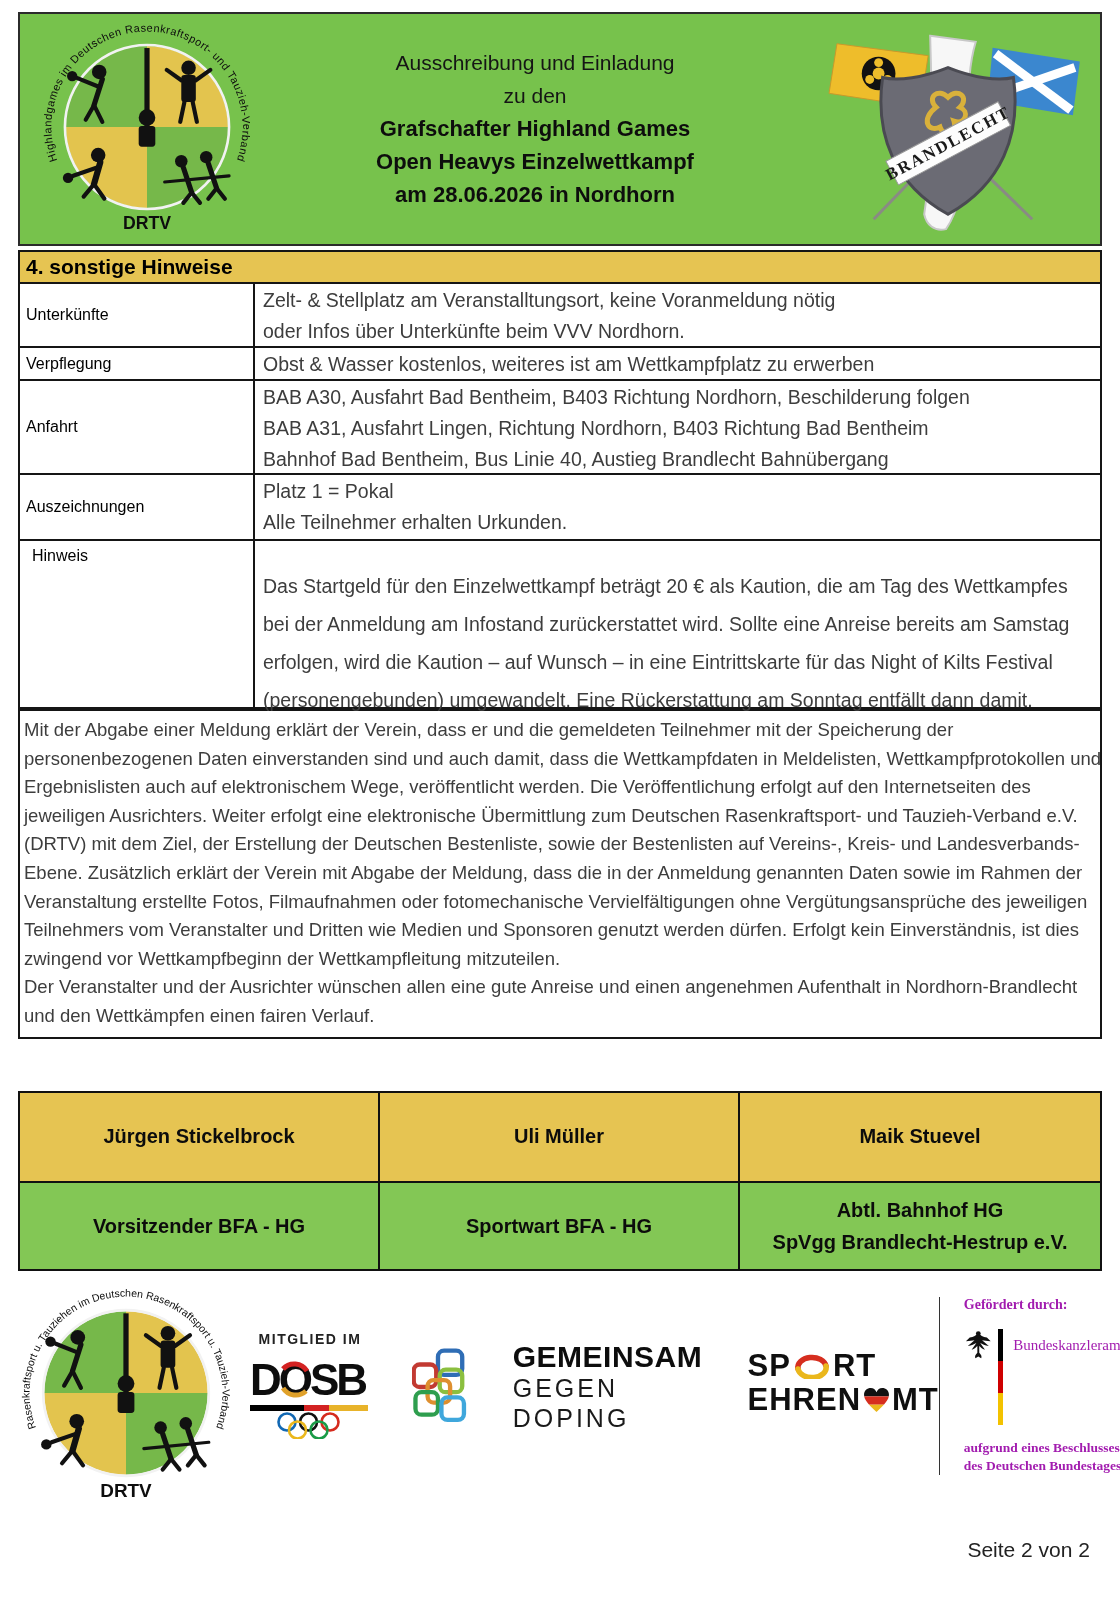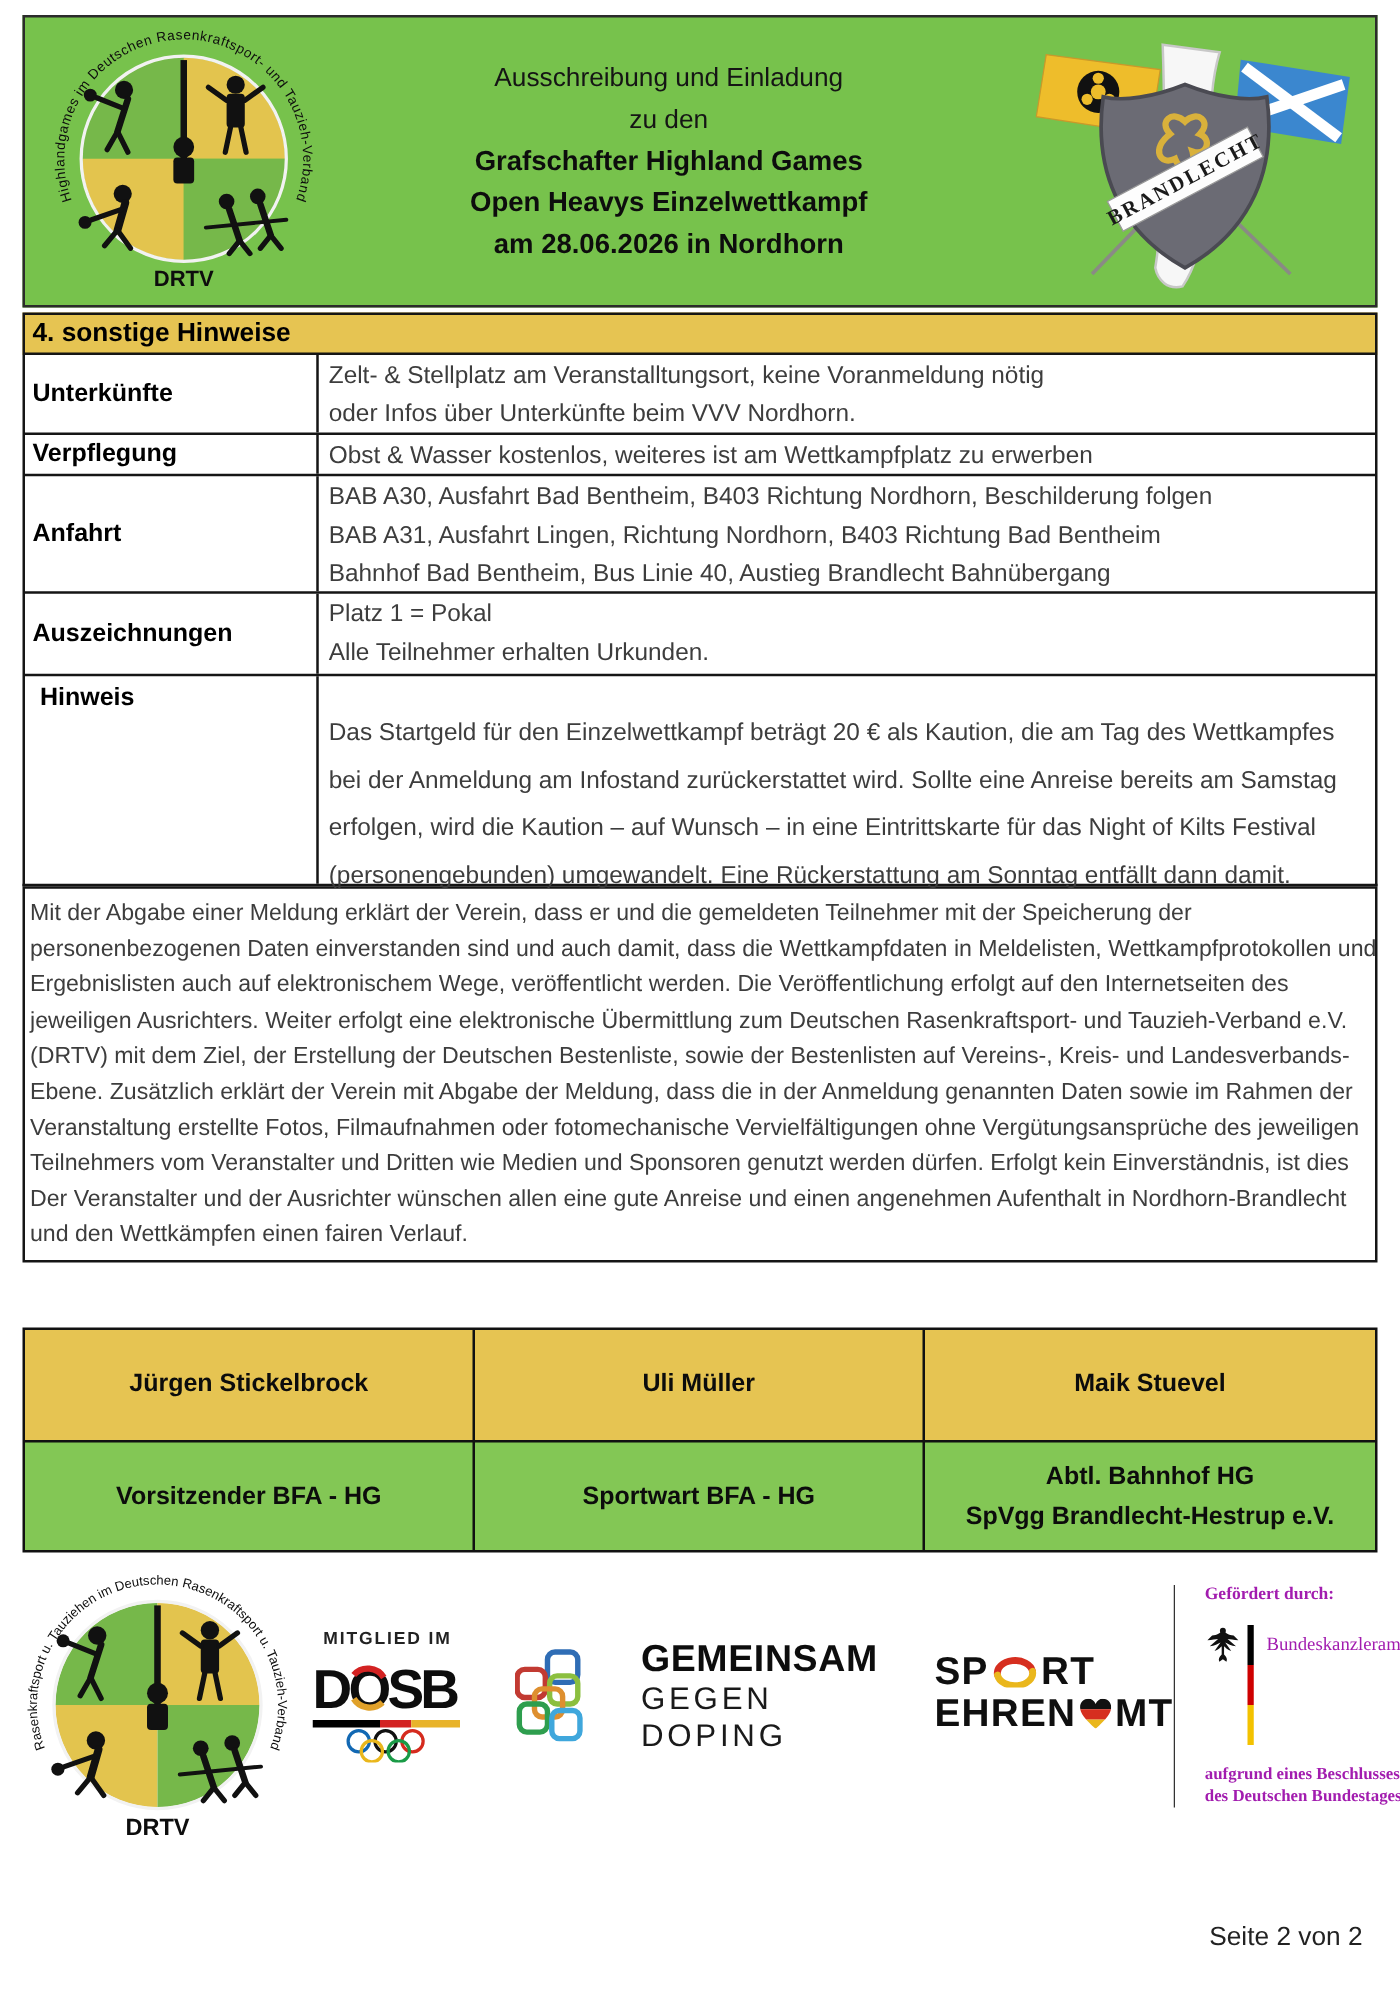--- a/index.html
+++ b/index.html
@@ -29,22 +29,22 @@
     margin-top:4px; height:34px; background:var(--gold);
     border:2px solid #151515; display:flex; align-items:center;
     padding-left:6px; font-weight:700; font-size:21px; color:#000;
   }
 
   
   .info-table { border:2px solid #151515; border-top:none; }
   .trow { display:flex; border-top:2px solid #151515; }
   .trow:first-child { border-top:none; }
   .tlabel {
-    width:235px; border-right:2px solid #151515; font-weight:700;
-    font-size:20px; color:#000; padding-left:6px;
+    width:235px; border-right:2px solid #151515; font-weight:400;
+    font-size:16px; color:#000; padding-left:6px;
     display:flex; align-items:center;
   }
   .tcontent { flex:1; padding:1px 0 1px 8px; font-size:19.5px; }
   .tline { line-height:31px; white-space:nowrap; }
   .trow.hinweis .tlabel { align-items:flex-start; padding-top:6px;padding-left:12px; }
   .trow.hinweis .tcontent { padding-top:26px; }
   .trow.hinweis .tline { line-height:38px; }
 
   
   .disclaimer { border:2px solid #151515; padding:5px 0 6px 4px; }
@@ -224,20 +224,21 @@
 
   <div class="disclaimer">
     <div class="disc-line">Mit der Abgabe einer Meldung erklärt der Verein, dass er und die gemeldeten Teilnehmer mit der Speicherung der</div>
     <div class="disc-line">personenbezogenen Daten einverstanden sind und auch damit, dass die Wettkampfdaten in Meldelisten, Wettkampfprotokollen und</div>
     <div class="disc-line">Ergebnislisten auch auf elektronischem Wege, veröffentlicht werden. Die Veröffentlichung erfolgt auf den Internetseiten des</div>
     <div class="disc-line">jeweiligen Ausrichters. Weiter erfolgt eine elektronische Übermittlung zum Deutschen Rasenkraftsport- und Tauzieh-Verband e.V.</div>
     <div class="disc-line">(DRTV) mit dem Ziel, der Erstellung der Deutschen Bestenliste, sowie der Bestenlisten auf Vereins-, Kreis- und Landesverbands-</div>
     <div class="disc-line">Ebene. Zusätzlich erklärt der Verein mit Abgabe der Meldung, dass die in der Anmeldung genannten Daten sowie im Rahmen der</div>
     <div class="disc-line">Veranstaltung erstellte Fotos, Filmaufnahmen oder fotomechanische Vervielfältigungen ohne Vergütungsansprüche des jeweiligen</div>
     <div class="disc-line">Teilnehmers vom Veranstalter und Dritten wie Medien und Sponsoren genutzt werden dürfen. Erfolgt kein Einverständnis, ist dies</div>
+    <div class="disc-line">zwingend vor Wettkampfbeginn der Wettkampfleitung mitzuteilen.</div>
     <div class="disc-line">Der Veranstalter und der Ausrichter wünschen allen eine gute Anreise und einen angenehmen Aufenthalt in Nordhorn-Brandlecht</div>
     <div class="disc-line">und den Wettkämpfen einen fairen Verlauf.</div>
   </div>
 
   <div class="sig-table">
     <div class="sig-cell sig-name">Jürgen Stickelbrock</div>
     <div class="sig-cell sig-name">Uli Müller</div>
     <div class="sig-cell sig-name last">Maik Stuevel</div>
     <div class="sig-cell sig-role">
       <div class="role-line">Vorsitzender BFA - HG</div>

